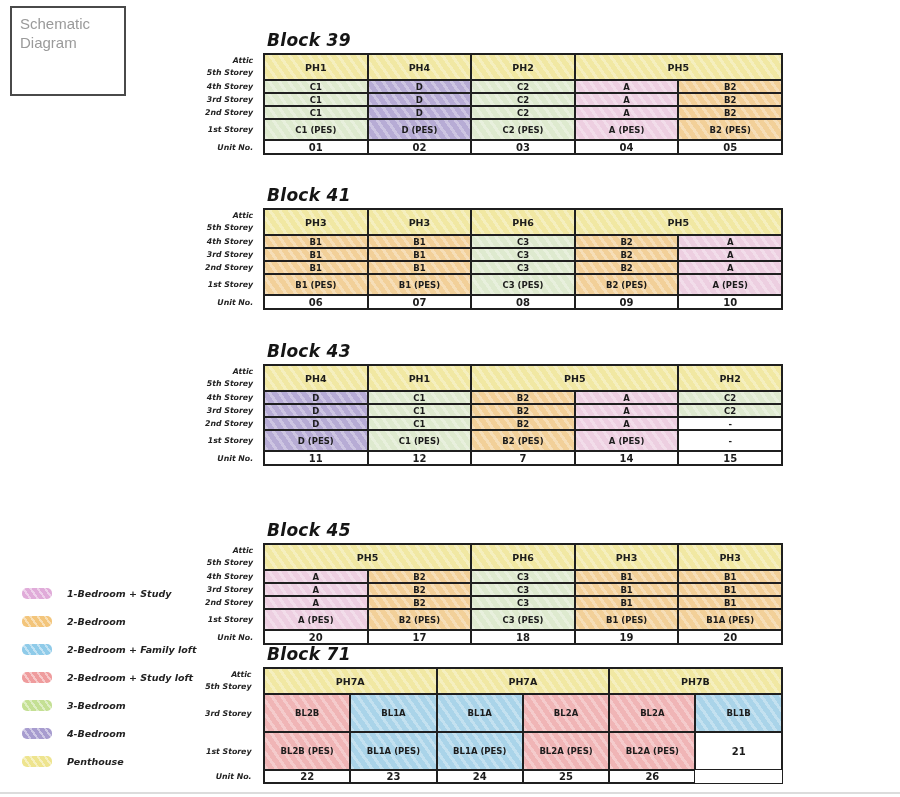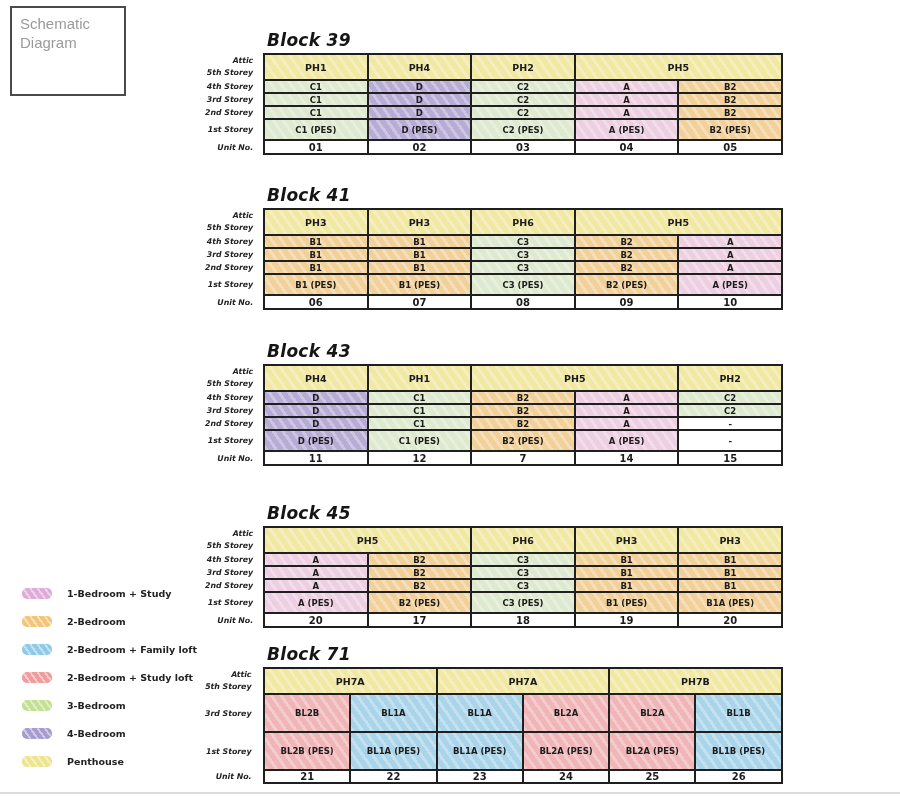--- a/index.html
+++ b/index.html
@@ -8,21 +8,21 @@
   .title-box{position:absolute;left:10px;top:6px;width:116px;height:90px;
              border:2px solid #4a4a4a;box-sizing:border-box;padding:7px 8px;
              font-family:"Liberation Sans",sans-serif;font-size:15px;line-height:1.25;color:#9a9a9a;}
   .bottom-line{position:absolute;left:0;bottom:3px;width:100%;height:2px;background:#dcdcdc;}
 
   
   .legend{position:absolute;left:22px;top:587px;display:flex;flex-direction:column;gap:16px;}
   .legend-item{display:flex;align-items:center;height:12px;}
   .legend-swatch{width:30px;height:11px;border-radius:5px;flex:0 0 auto;
       background-image:repeating-linear-gradient(55deg,rgba(255,255,255,.45) 0 2px,rgba(255,255,255,0) 2px 6px);}
-  .legend-label{margin-left:15px;font-size:9.5px;font-weight:bold;color:#222;white-space:nowrap;}
+  .legend-label{margin-left:15px;font-size:9.5px;font-weight:bold;font-style:italic;color:#222;white-space:nowrap;}
 
   
   .block{position:absolute;left:205px;width:585px;}
   .block-title{margin-left:62px;font-size:17px;font-weight:bold;font-style:italic;
                color:#151515;margin-bottom:3px;letter-spacing:.3px;}
   .block-body{display:flex;align-items:stretch;}
   .lbl-col{display:grid;width:58px;box-sizing:border-box;padding-top:1px;}
   .tbl{display:grid;border:1.5px solid #1f1f1f;box-sizing:border-box;text-align:center;}
   .grid-reg .lbl-col,.grid-reg .tbl{grid-template-rows:26px 13px 13px 13px 21px 14px;}
   .grid-loft .lbl-col,.grid-loft .tbl{grid-template-rows:26px 38px 38px 13px;}
@@ -211,21 +211,21 @@
             <div class="cell" style="background: repeating-linear-gradient(55deg, rgba(255, 255, 255, 0.3) 0px, rgba(255, 255, 255, 0.3) 3px, rgba(255, 255, 255, 0) 3px, rgba(255, 255, 255, 0) 8px) rgb(237, 207, 225);">A (PES)</div>
             <div class="cell" style="background: repeating-linear-gradient(55deg, rgba(255, 255, 255, 0.3) 0px, rgba(255, 255, 255, 0.3) 3px, rgba(255, 255, 255, 0) 3px, rgba(255, 255, 255, 0) 8px) rgb(255, 255, 255);">-</div>
             <div class="cell unitno">11</div>
             <div class="cell unitno">12</div>
             <div class="cell unitno">7</div>
             <div class="cell unitno">14</div>
             <div class="cell unitno">15</div>
           </div>
         </div>
       </div>
-      <div class="block grid-reg" style="top: 503px;">
+      <div class="block grid-reg" style="top: 520px;">
         <div class="block-title">Block 45</div>
         <div class="block-body">
           <div class="lbl-col">
             <div class="lbl two">
               <span>Attic</span>
               <span>5th Storey</span>
             </div>
             <div class="lbl">4th Storey</div>
             <div class="lbl">3rd Storey</div>
             <div class="lbl">2nd Storey</div>
@@ -285,21 +285,20 @@
             <div class="cell" style="background: repeating-linear-gradient(55deg, rgba(255, 255, 255, 0.3) 0px, rgba(255, 255, 255, 0.3) 3px, rgba(255, 255, 255, 0) 3px, rgba(255, 255, 255, 0) 8px) rgb(170, 212, 233);">BL1A</div>
             <div class="cell" style="background: repeating-linear-gradient(55deg, rgba(255, 255, 255, 0.3) 0px, rgba(255, 255, 255, 0.3) 3px, rgba(255, 255, 255, 0) 3px, rgba(255, 255, 255, 0) 8px) rgb(170, 212, 233);">BL1A</div>
             <div class="cell" style="background: repeating-linear-gradient(55deg, rgba(255, 255, 255, 0.3) 0px, rgba(255, 255, 255, 0.3) 3px, rgba(255, 255, 255, 0) 3px, rgba(255, 255, 255, 0) 8px) rgb(240, 181, 182);">BL2A</div>
             <div class="cell" style="background: repeating-linear-gradient(55deg, rgba(255, 255, 255, 0.3) 0px, rgba(255, 255, 255, 0.3) 3px, rgba(255, 255, 255, 0) 3px, rgba(255, 255, 255, 0) 8px) rgb(240, 181, 182);">BL2A</div>
             <div class="cell" style="background: repeating-linear-gradient(55deg, rgba(255, 255, 255, 0.3) 0px, rgba(255, 255, 255, 0.3) 3px, rgba(255, 255, 255, 0) 3px, rgba(255, 255, 255, 0) 8px) rgb(170, 212, 233);">BL1B</div>
             <div class="cell" style="background: repeating-linear-gradient(55deg, rgba(255, 255, 255, 0.3) 0px, rgba(255, 255, 255, 0.3) 3px, rgba(255, 255, 255, 0) 3px, rgba(255, 255, 255, 0) 8px) rgb(240, 181, 182);">BL2B (PES)</div>
             <div class="cell" style="background: repeating-linear-gradient(55deg, rgba(255, 255, 255, 0.3) 0px, rgba(255, 255, 255, 0.3) 3px, rgba(255, 255, 255, 0) 3px, rgba(255, 255, 255, 0) 8px) rgb(170, 212, 233);">BL1A (PES)</div>
             <div class="cell" style="background: repeating-linear-gradient(55deg, rgba(255, 255, 255, 0.3) 0px, rgba(255, 255, 255, 0.3) 3px, rgba(255, 255, 255, 0) 3px, rgba(255, 255, 255, 0) 8px) rgb(170, 212, 233);">BL1A (PES)</div>
             <div class="cell" style="background: repeating-linear-gradient(55deg, rgba(255, 255, 255, 0.3) 0px, rgba(255, 255, 255, 0.3) 3px, rgba(255, 255, 255, 0) 3px, rgba(255, 255, 255, 0) 8px) rgb(240, 181, 182);">BL2A (PES)</div>
             <div class="cell" style="background: repeating-linear-gradient(55deg, rgba(255, 255, 255, 0.3) 0px, rgba(255, 255, 255, 0.3) 3px, rgba(255, 255, 255, 0) 3px, rgba(255, 255, 255, 0) 8px) rgb(240, 181, 182);">BL2A (PES)</div>
-            <div class="cell" style="background: repeating-linear-gradient(55deg, rgba(255, 255, 255, 0.3) 0px, rgba(255, 255, 255, 0.3) 3px, rgba(255, 255, 255, 0) 3px, rgba(255, 255, 255, 0) 8px) rgb(170, 212, 233);">BL1B (PES)</div>
             <div class="cell unitno">21</div>
             <div class="cell unitno">22</div>
             <div class="cell unitno">23</div>
             <div class="cell unitno">24</div>
             <div class="cell unitno">25</div>
             <div class="cell unitno">26</div>
           </div>
         </div>
       </div>
     </div>

